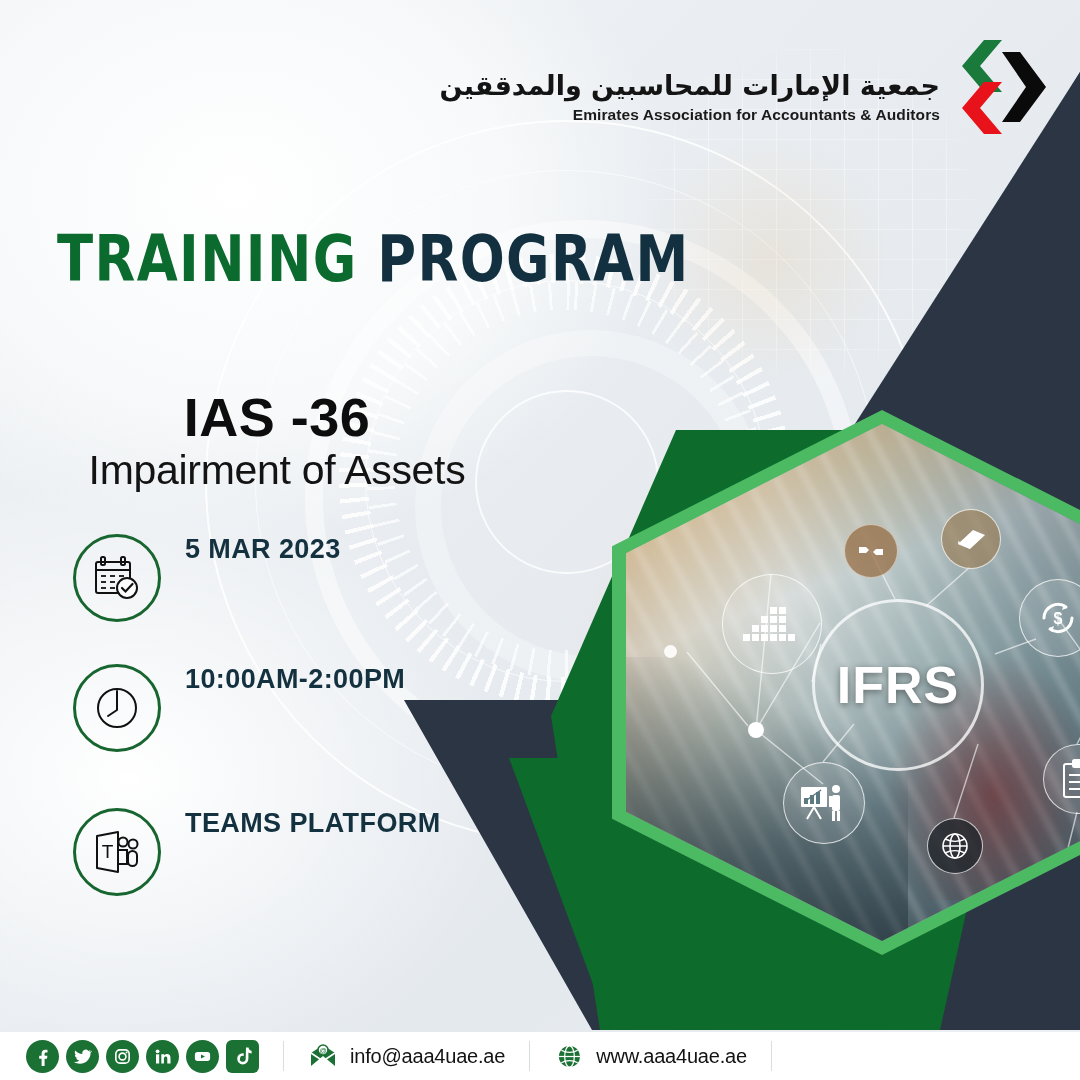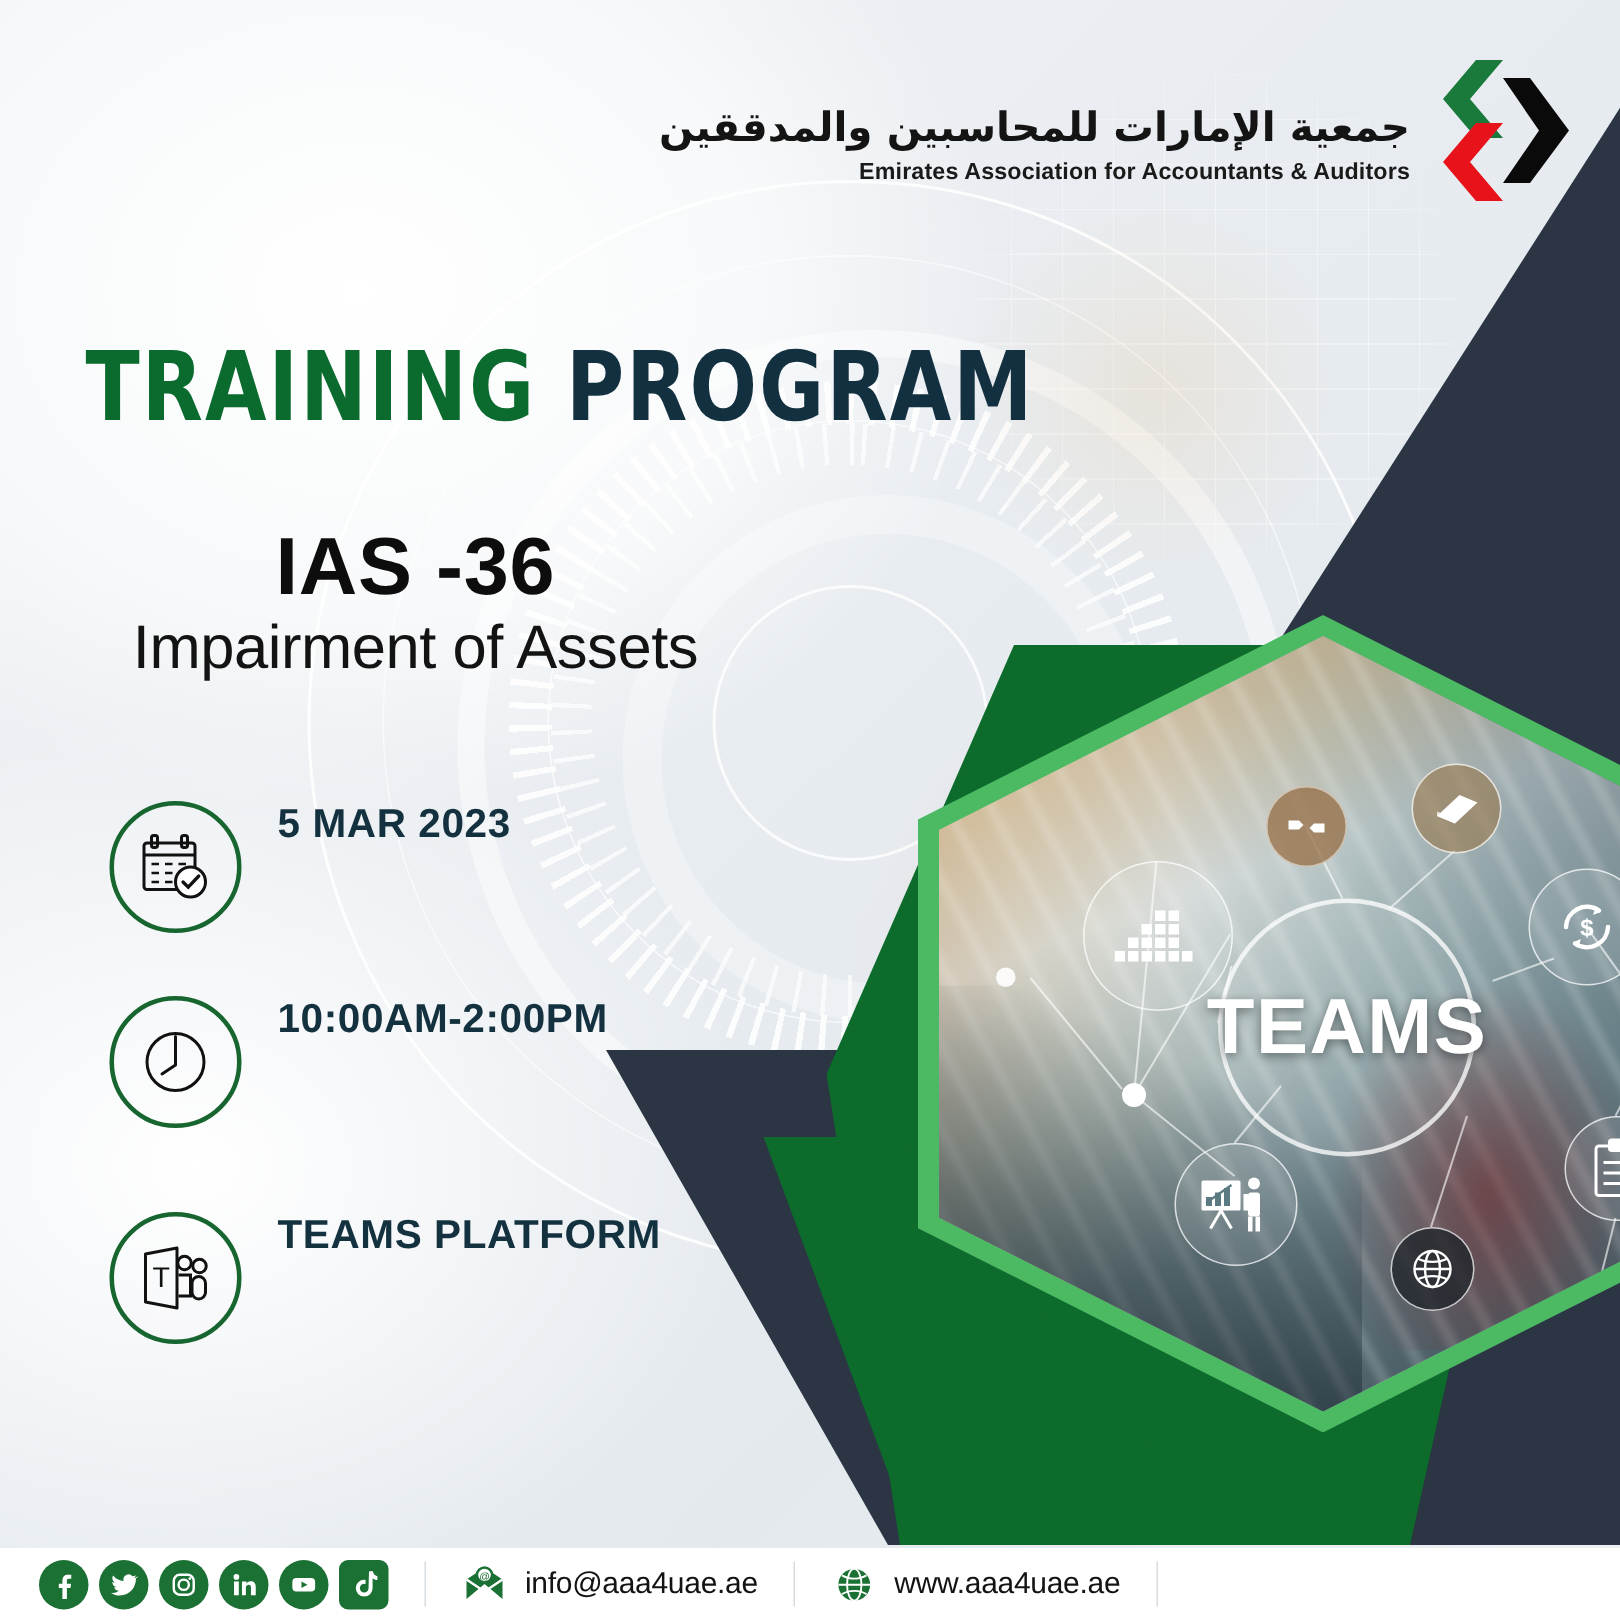--- a/index.html
+++ b/index.html
@@ -148,21 +148,21 @@
   .heading{
     position:absolute;left:57px;top:222px;
     font-family:"DejaVu Sans Condensed","Liberation Sans Narrow","Liberation Sans",sans-serif;
     font-size:64px;font-weight:bold;letter-spacing:1.5px;
     transform:scaleX(.92);transform-origin:left center;white-space:nowrap;
   }
   .heading .g{color:#0b6b2e;}
   .heading .n{color:#12303f;}
 
   .course{position:absolute;left:62px;top:350px;width:430px;text-align:center;}
-  .course-code{font-size:54px;font-weight:bold;color:#0d0d0d;letter-spacing:.5px;line-height:1.05;}
+  .course-code{font-size:54px;font-weight:bold;color:#0d0d0d;letter-spacing:.5px;line-height:1.05;margin-top:39px;}
   .course-name{font-size:41px;color:#131313;letter-spacing:-.3px;line-height:1.12;margin-top:2px;}
 
   
   .info-row{position:absolute;left:73px;display:flex;align-items:flex-start;gap:24px;}
   .info-row.r1p{top:534px;}
   .info-row.r2p{top:664px;}
   .info-row.r3p{top:808px;}
   .icon-circle{
     width:82px;height:82px;border-radius:50%;border:3px solid #17652f;
     display:flex;align-items:center;justify-content:center;flex:none;
@@ -226,21 +226,21 @@
             <line x1="451" y1="320" x2="479" y2="266"></line>
             <line x1="451" y1="388" x2="440" y2="432"></line>
             <line x1="197" y1="338" x2="228" y2="300"></line>
             <line x1="130" y1="306" x2="145" y2="150"></line>
             <line x1="61" y1="228" x2="122" y2="302"></line>
             <line x1="130" y1="306" x2="197" y2="360"></line>
           </g>
         </svg>
 
         <div class="node center">
-          <span>TEAMS</span>
+          <span>IFRS</span>
         </div>
 
         <div class="node n-bar">
           <svg width="58" height="40" viewBox="0 0 58 40" fill="#fff">
             <rect x="0" y="30" width="7" height="7"></rect>
               <rect x="9" y="30" width="7" height="7"></rect>
             <rect x="18" y="30" width="7" height="7"></rect>
               <rect x="27" y="30" width="7" height="7"></rect>
             <rect x="36" y="30" width="7" height="7"></rect>
               <rect x="45" y="30" width="7" height="7"></rect>

